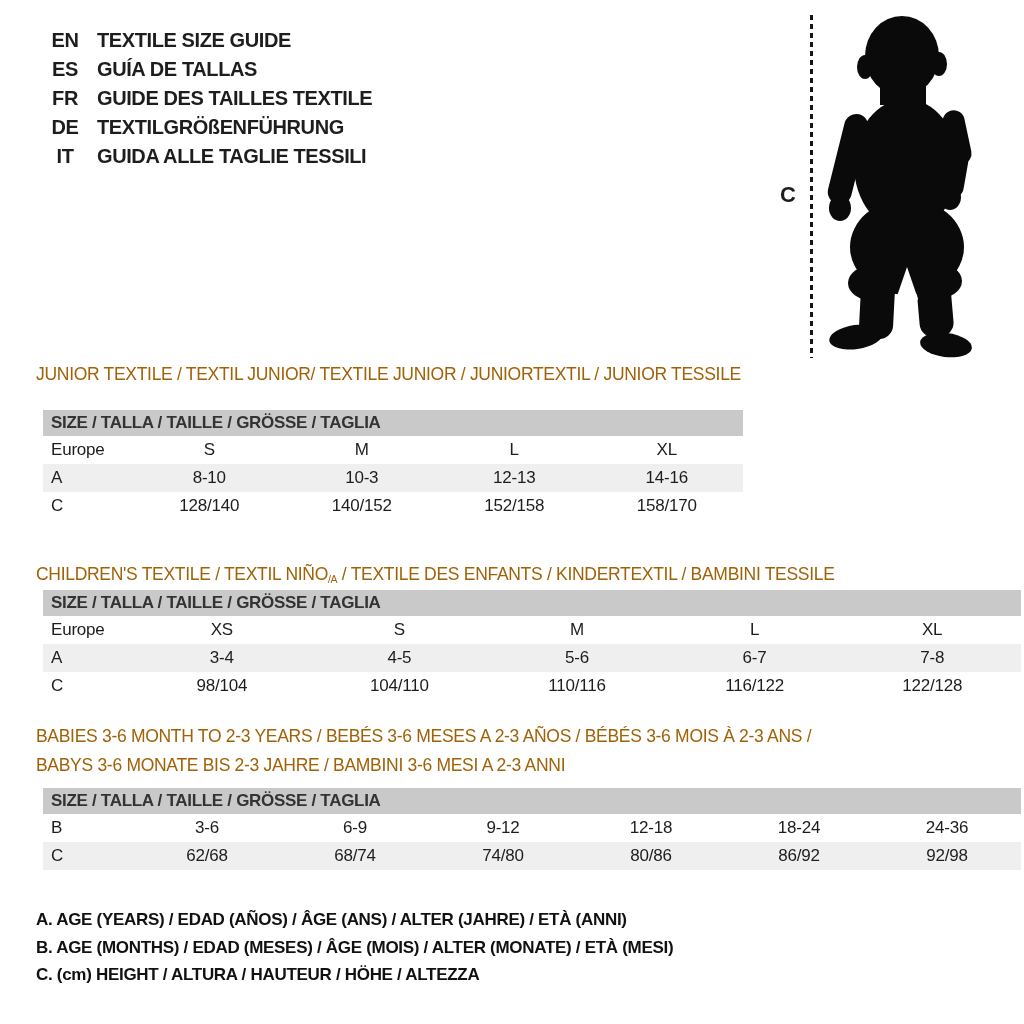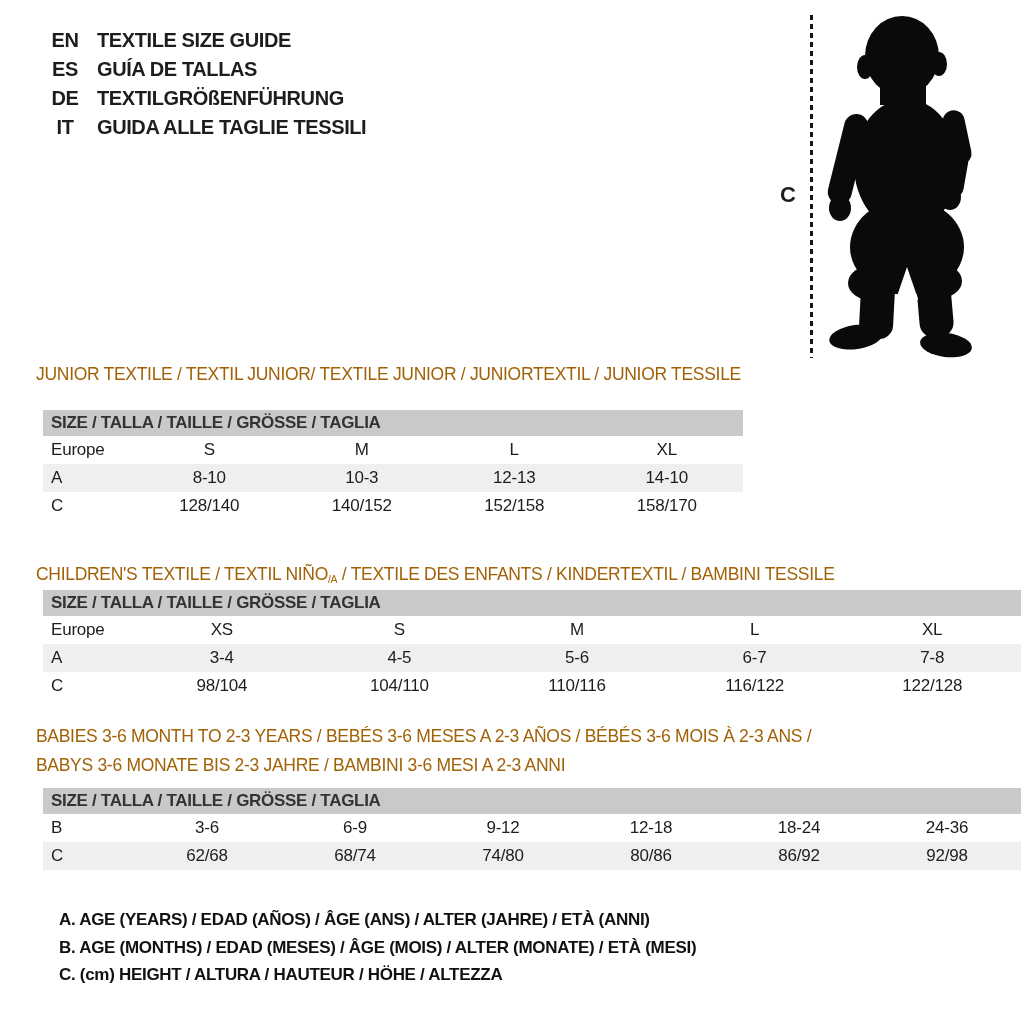--- a/index.html
+++ b/index.html
@@ -35,33 +35,37 @@
   
   .size-table { position:absolute; left:43px; }
   .size-bar { height:26px; line-height:26px; padding-left:8px;
               font-weight:700; font-size:17px; letter-spacing:-0.3px; color:#333; }
   .trow { display:flex; height:28px; align-items:center; font-size:17px; letter-spacing:-0.2px; }
   .tlabel { width:90px; padding-left:8px; }
   .tcell { flex:1; text-align:center; }
 
   
   .legend { position:absolute; left:36px; top:906px; font-weight:700;
-            font-size:17px; line-height:27.5px; letter-spacing:-0.3px; color:#111;margin-left:23px; }
+            font-size:17px; line-height:27.5px; letter-spacing:-0.3px; color:#111; }
 </style>
 </head>
 <body>
 
 <div class="lang-list">
   <div class="lang-row">
     <span class="lang-code">EN</span>
     <span>TEXTILE SIZE GUIDE</span>
   </div>
   <div class="lang-row">
     <span class="lang-code">ES</span>
     <span>GUÍA DE TALLAS</span>
+  </div>
+  <div class="lang-row">
+    <span class="lang-code">FR</span>
+    <span>GUIDE DES TAILLES TEXTILE</span>
   </div>
   <div class="lang-row">
     <span class="lang-code">DE</span>
     <span>TEXTILGRÖßENFÜHRUNG</span>
   </div>
   <div class="lang-row">
     <span class="lang-code">IT</span>
     <span>GUIDA ALLE TAGLIE TESSILI</span>
   </div>
 </div>
@@ -107,21 +111,21 @@
     <div class="tcell">S</div>
     <div class="tcell">M</div>
     <div class="tcell">L</div>
     <div class="tcell">XL</div>
   </div>
   <div class="trow" style="background-color: rgb(239, 239, 239);">
     <div class="tlabel">A</div>
     <div class="tcell">8-10</div>
     <div class="tcell">10-3</div>
     <div class="tcell">12-13</div>
-    <div class="tcell">14-10</div>
+    <div class="tcell">14-16</div>
   </div>
   <div class="trow">
     <div class="tlabel">C</div>
     <div class="tcell">128/140</div>
     <div class="tcell">140/152</div>
     <div class="tcell">152/158</div>
     <div class="tcell">158/170</div>
   </div>
 </div>
 

